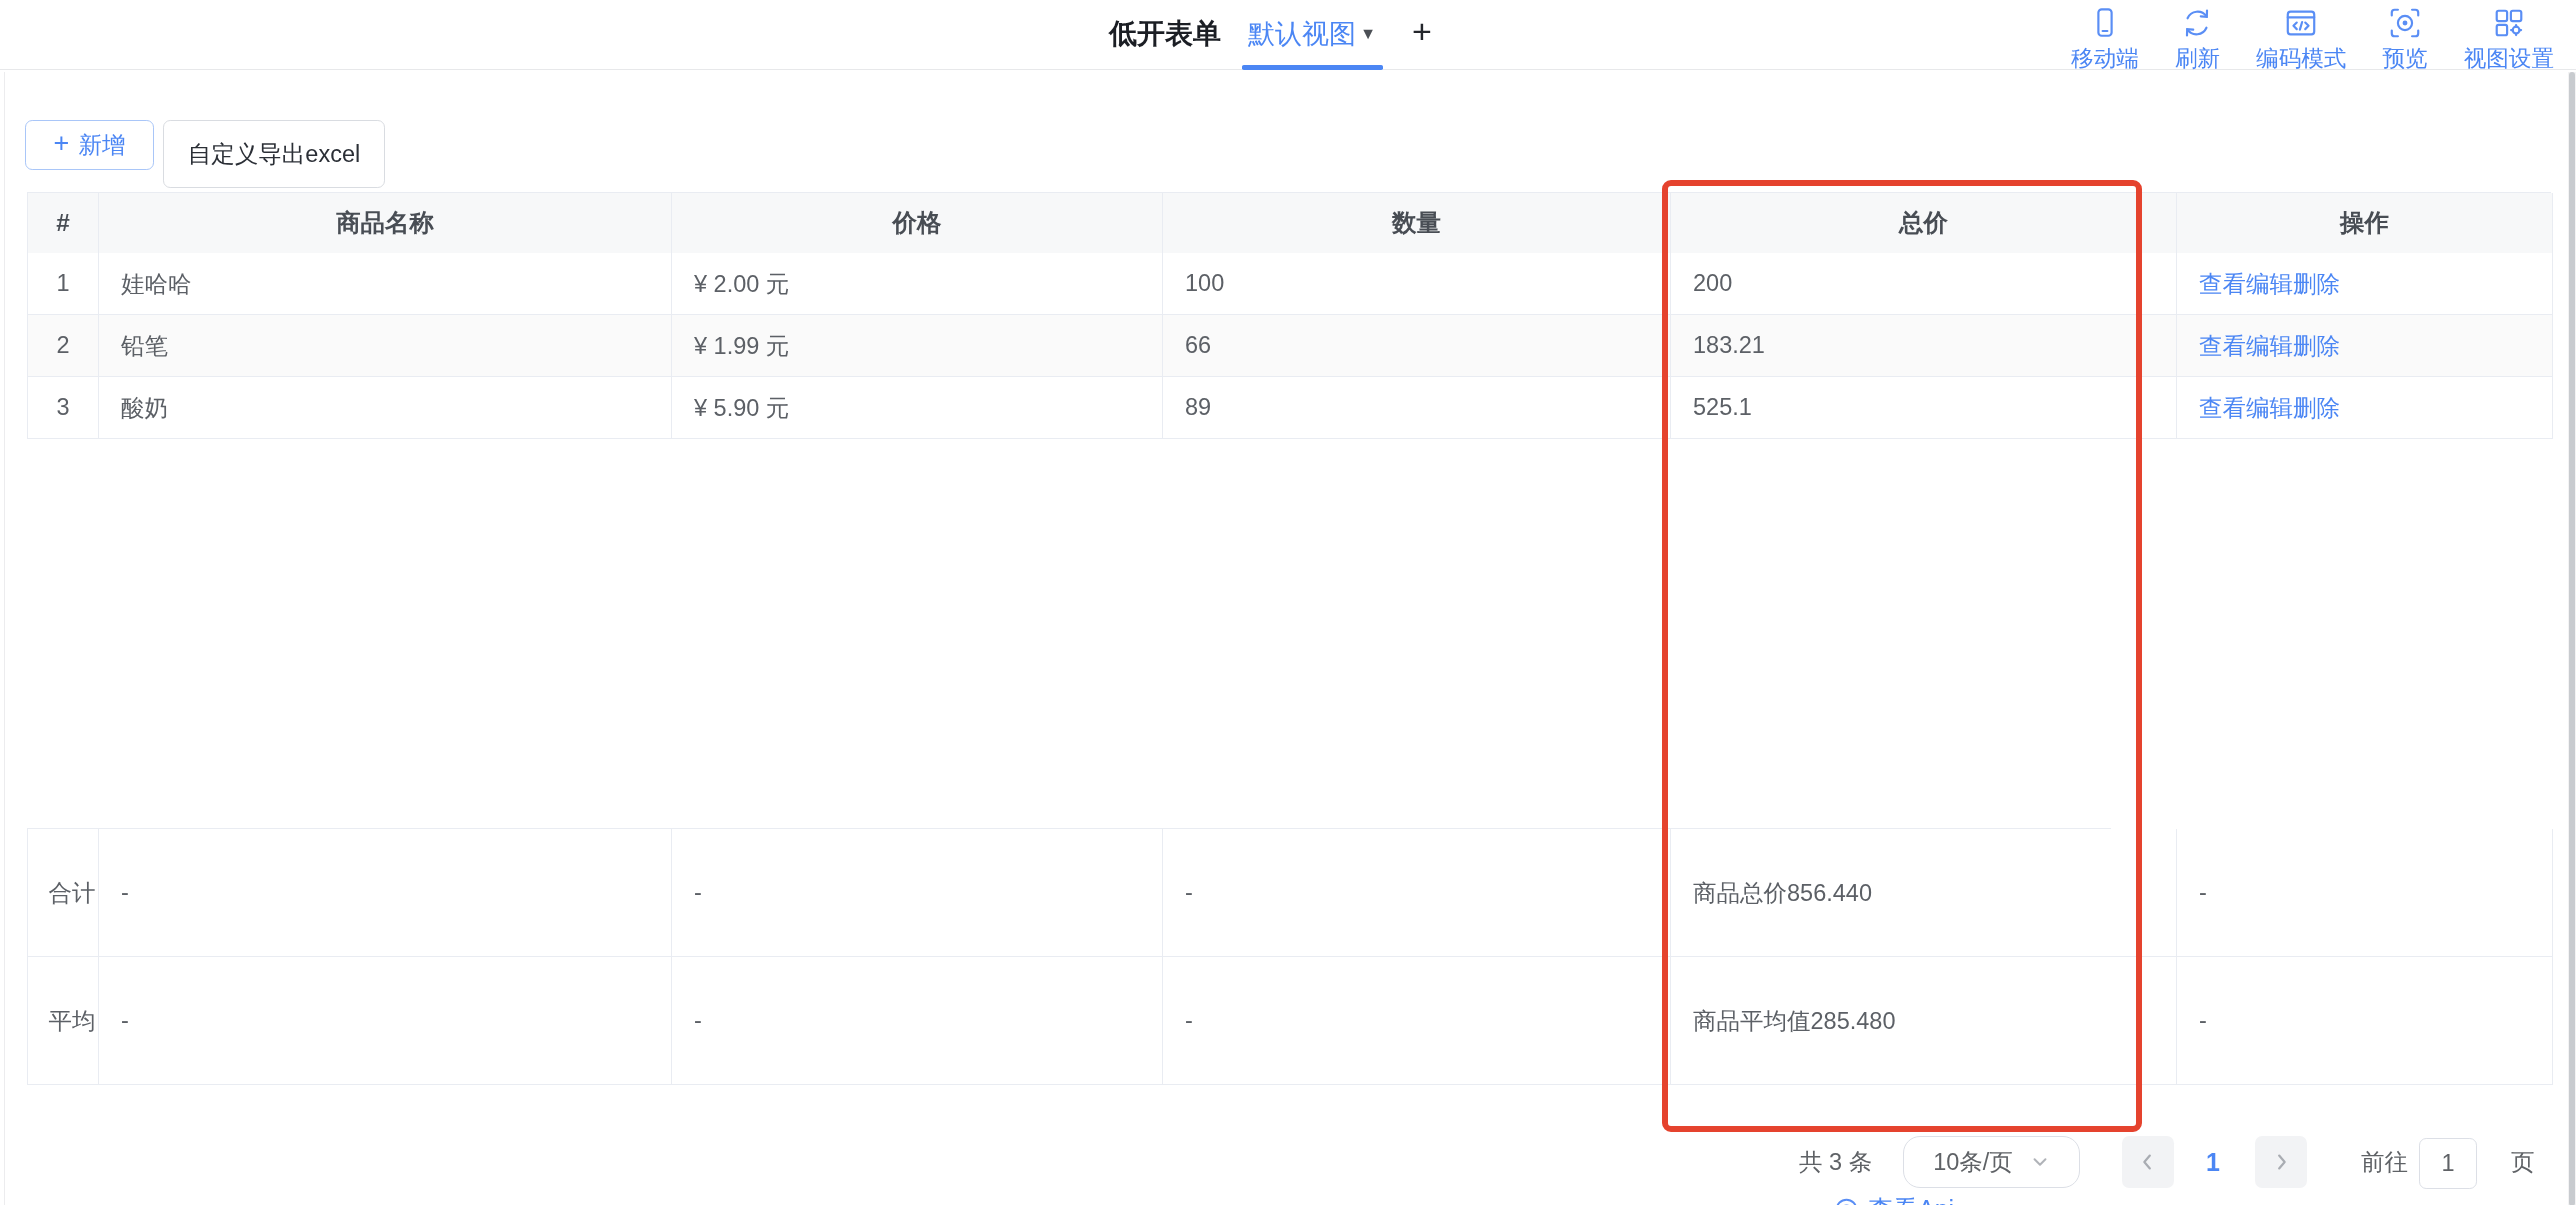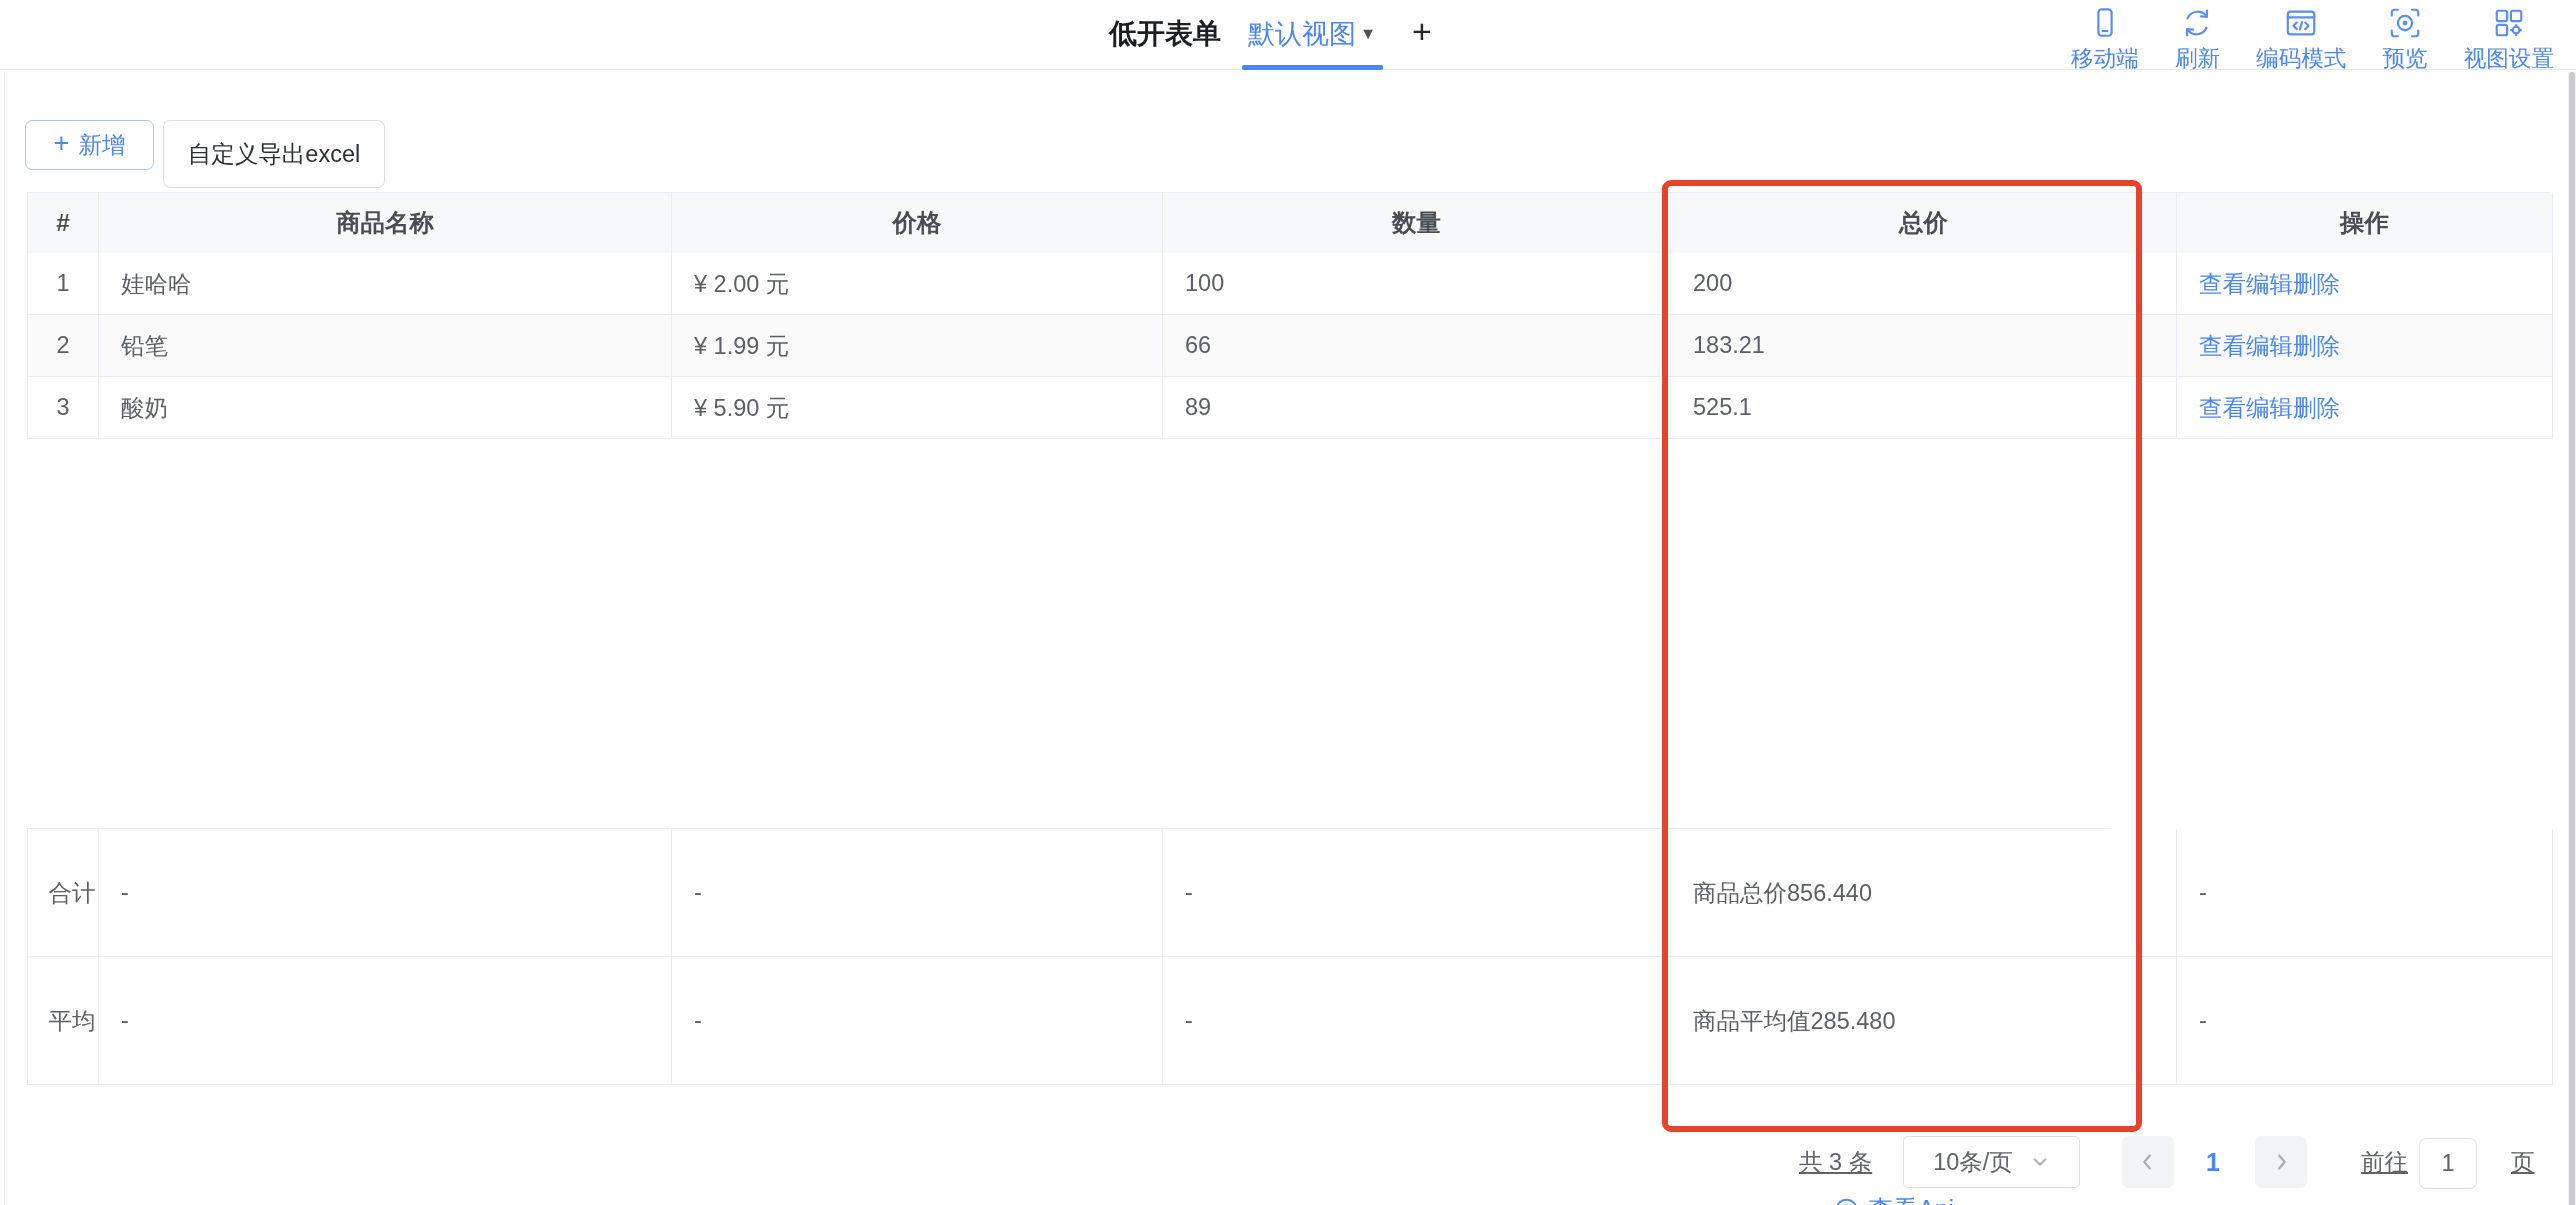--- a/index.html
+++ b/index.html
@@ -61,23 +61,23 @@
   .srow { height:128px; }
   .srow .label-wrap { width:29px; line-height:42px; text-align:center;
                       word-break:break-all; font-size:23.5px; color:#5c6066; }
 
   
   .highlight-box { left:1662px; top:180px; width:480px; height:952px;
                    border:6.3px solid var(--hl); border-radius:9px;
                    z-index:6; pointer-events:none; }
 
   
-  .pg-text { top:1136px; height:52px; line-height:52px; font-size:23.5px; color:#5f6266; white-space:nowrap;text-decoration:underline; }
+  .pg-text { top:1136px; height:52px; line-height:52px; font-size:23.5px; color:#5f6266; white-space:nowrap; }
   .pg-select { left:1903px; top:1136px; width:177px; height:52px;
-               border:0.9px solid #dcdfe6; border-radius:5px; background:#fff;
+               border:0.9px solid #dcdfe6; border-radius:17px; background:#fff;
                display:flex; align-items:center; justify-content:center; gap:17px;
                font-size:23.5px; color:#5f6266; cursor:pointer; }
   .pg-btn { top:1136px; width:52px; height:52px; background:#f2f3f5; border-radius:7.2px;
             display:flex; align-items:center; justify-content:center; cursor:pointer; }
   .pg-current { left:2194px; top:1136px; width:38px; height:52px; line-height:52px;
                 text-align:center; color:var(--accent); font-size:25px; font-weight:600; cursor:default; }
   .pg-input { left:2419px; top:1138px; width:58px; height:51px;
               border:0.9px solid #dcdfe6; border-radius:7.2px; text-align:center;
               font-size:23.5px; color:#5f6266; outline:none; background:#fff;
               font-family:"Liberation Sans", sans-serif; }

